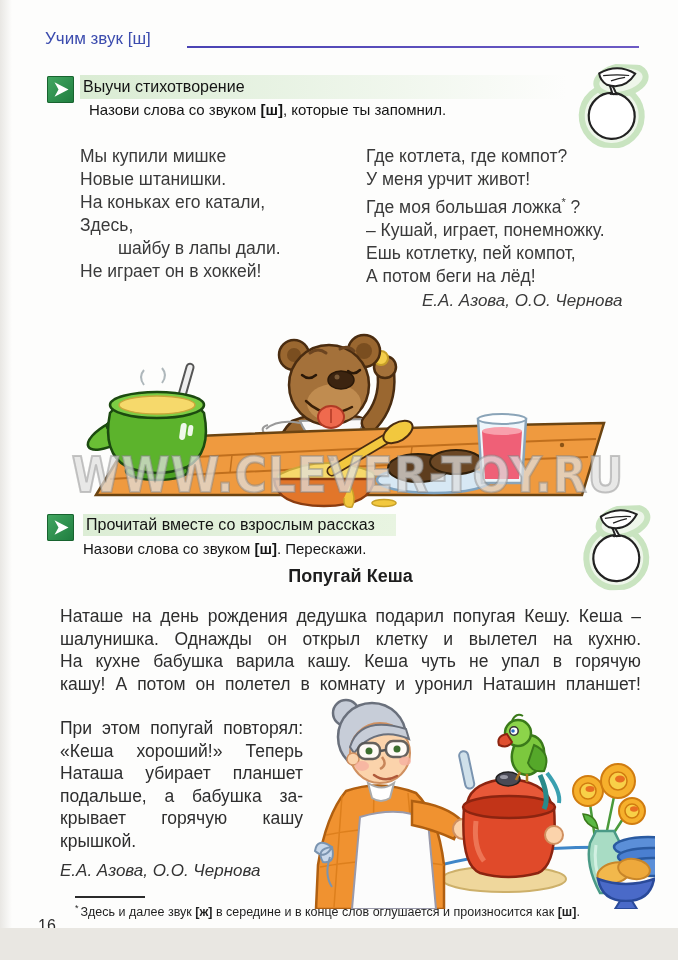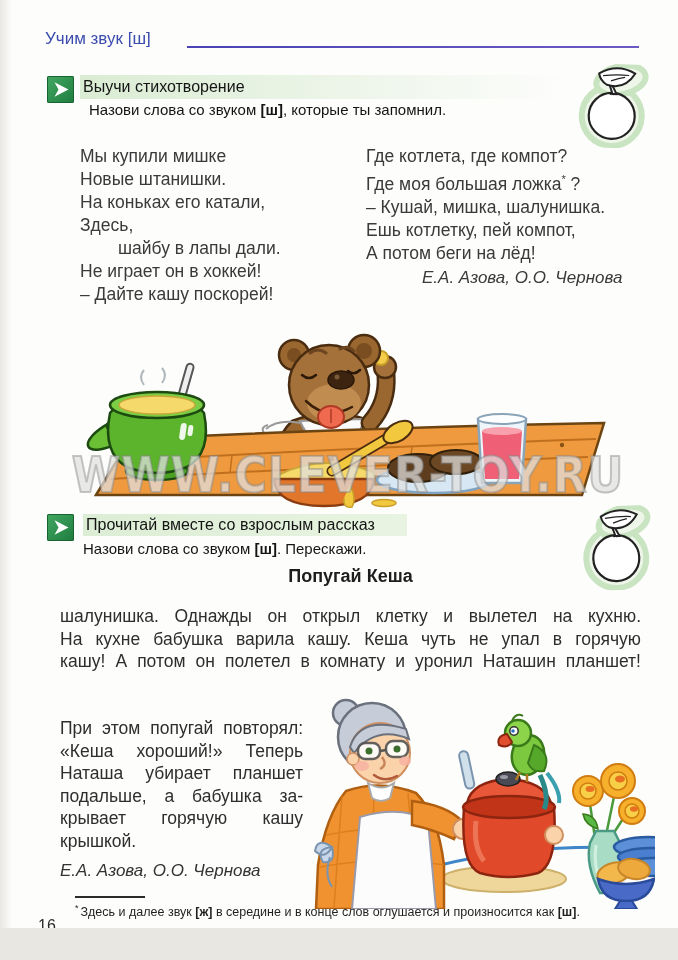--- a/index.html
+++ b/index.html
@@ -13,21 +13,21 @@
         background:linear-gradient(90deg,#4a43b4,#6c5ac4);z-index:2;}
 
   .task-icon{position:absolute;width:27px;height:27px;border-radius:2px;z-index:3;
         background:linear-gradient(135deg,#43a862,#1e7c3e);box-shadow:inset 0 0 0 1px #18632f;}
   .task-icon svg{display:block;}
   .task-heading{position:absolute;font-weight:normal;font-size:16px;color:#141414;z-index:2;}
   .task-instr{position:absolute;font-size:15px;color:#141414;z-index:2;}
   .task-instr b{font-weight:bold;}
   .hl-band{position:absolute;left:80px;top:75px;width:486px;height:24px;z-index:1;
         background:linear-gradient(90deg,rgba(216,235,209,0.95),rgba(216,235,209,0.35) 65%,rgba(216,235,209,0));}
-  .hl-inline{background:linear-gradient(90deg,#dcedd5,#e8f4e1);padding:2px 32px 3px 3px;}
+  .hl-inline{background:linear-gradient(90deg,#dcedd5,#e8f4e1);padding:2px 21px 3px 3px;}
 
   .apple{position:absolute;z-index:2;transform:rotate(2deg);}
 
   .poem-col{position:absolute;font-size:17.5px;line-height:23px;color:#3a3a3a;z-index:2;}
   .pline{white-space:nowrap;}
   .indent{padding-left:38px;}
   .poem-author{font-style:italic;font-size:17px;padding-left:56px;margin-top:1px;color:#3a3a3a;}
   .ast{font-size:11px;vertical-align:super;}
 
   .illus{position:absolute;z-index:1;}
@@ -82,26 +82,26 @@
     </svg>
   </div>
 
   <div class="poem-col" style="left:80px;top:145px;">
     <div class="pline">Мы купили мишке</div>
     <div class="pline">Новые штанишки.</div>
     <div class="pline">На коньках его катали,</div>
     <div class="pline">Здесь,</div>
     <div class="pline indent">шайбу в лапы дали.</div>
     <div class="pline">Не играет он в хоккей!</div>
-    <div class="pline">– Дайте кашу поскорей!</div>
   </div>
   <div class="poem-col" style="left:366px;top:145px;">
     <div class="pline">Где котлета, где компот?</div>
+    <div class="pline">У меня урчит живот!</div>
     <div class="pline"><span>Где моя большая ложка</span><sup class="ast">*</sup><span> ?</span></div>
-    <div class="pline">– Кушай, мишка, шалунишка.</div>
+    <div class="pline">– Кушай, играет, понемножку.</div>
     <div class="pline">Ешь котлетку, пей компот,</div>
     <div class="pline">А потом беги на лёд!</div>
     <div class="poem-author">Е.А. Азова, О.О. Чернова</div>
   </div>
 
   <div class="illus" style="left:82px;top:333px;">
     <svg width="535" height="178" viewBox="0 0 535 178">
 
       <path d="M210,88 Q186,112 192,152 L310,152 Q314,114 288,88 Q250,72 210,88 Z" fill="#9a6730" stroke="#4a2c10" stroke-width="2.5"></path>
       <path d="M218,88 L282,86 Q276,112 252,118 Q228,112 218,88 Z" fill="#fafafa" stroke="#999" stroke-width="2"></path>
@@ -184,20 +184,21 @@
       <circle cx="40" cy="52" r="23" fill="#fff" stroke="#222" stroke-width="2.2"></circle>
       <path d="M42,31 Q40,26 38,31" fill="none" stroke="#222" stroke-width="2"></path>
       <path d="M44,30 Q38,16 26,10 Q36,15 40,30 Z" fill="#fff" stroke="#222" stroke-width="2"></path>
       <path d="M26,10 Q44,-1 62,9 Q52,26 34,21 Q27,17 26,10 Z" fill="#fff" stroke="#222" stroke-width="2"></path>
       <path d="M30,12 Q44,10 56,11 M38,17 Q46,14 52,13" fill="none" stroke="#222" stroke-width="1.2"></path>
     </svg>
   </div>
 
   <div class="story-title">Попугай Кеша</div>
   <div class="story-wide">
+    <div class="jline">Наташе на день рождения дедушка подарил попугая Кешу. Кеша –</div>
     <div class="jline">шалунишка. Однажды он открыл клетку и вылетел на кухню.</div>
     <div class="jline">На кухне бабушка варила кашу. Кеша чуть не упал в горячую</div>
     <div class="jline">кашу! А потом он полетел в комнату и уронил Наташин планшет!</div>
   </div>
   <div class="story-flow">
     <div class="jline">При этом попугай повторял:</div>
     <div class="jline">«Кеша хороший!» Теперь</div>
     <div class="jline">Наташа убирает планшет</div>
     <div class="jline">подальше, а бабушка за-</div>
     <div class="jline">крывает горячую кашу</div>

